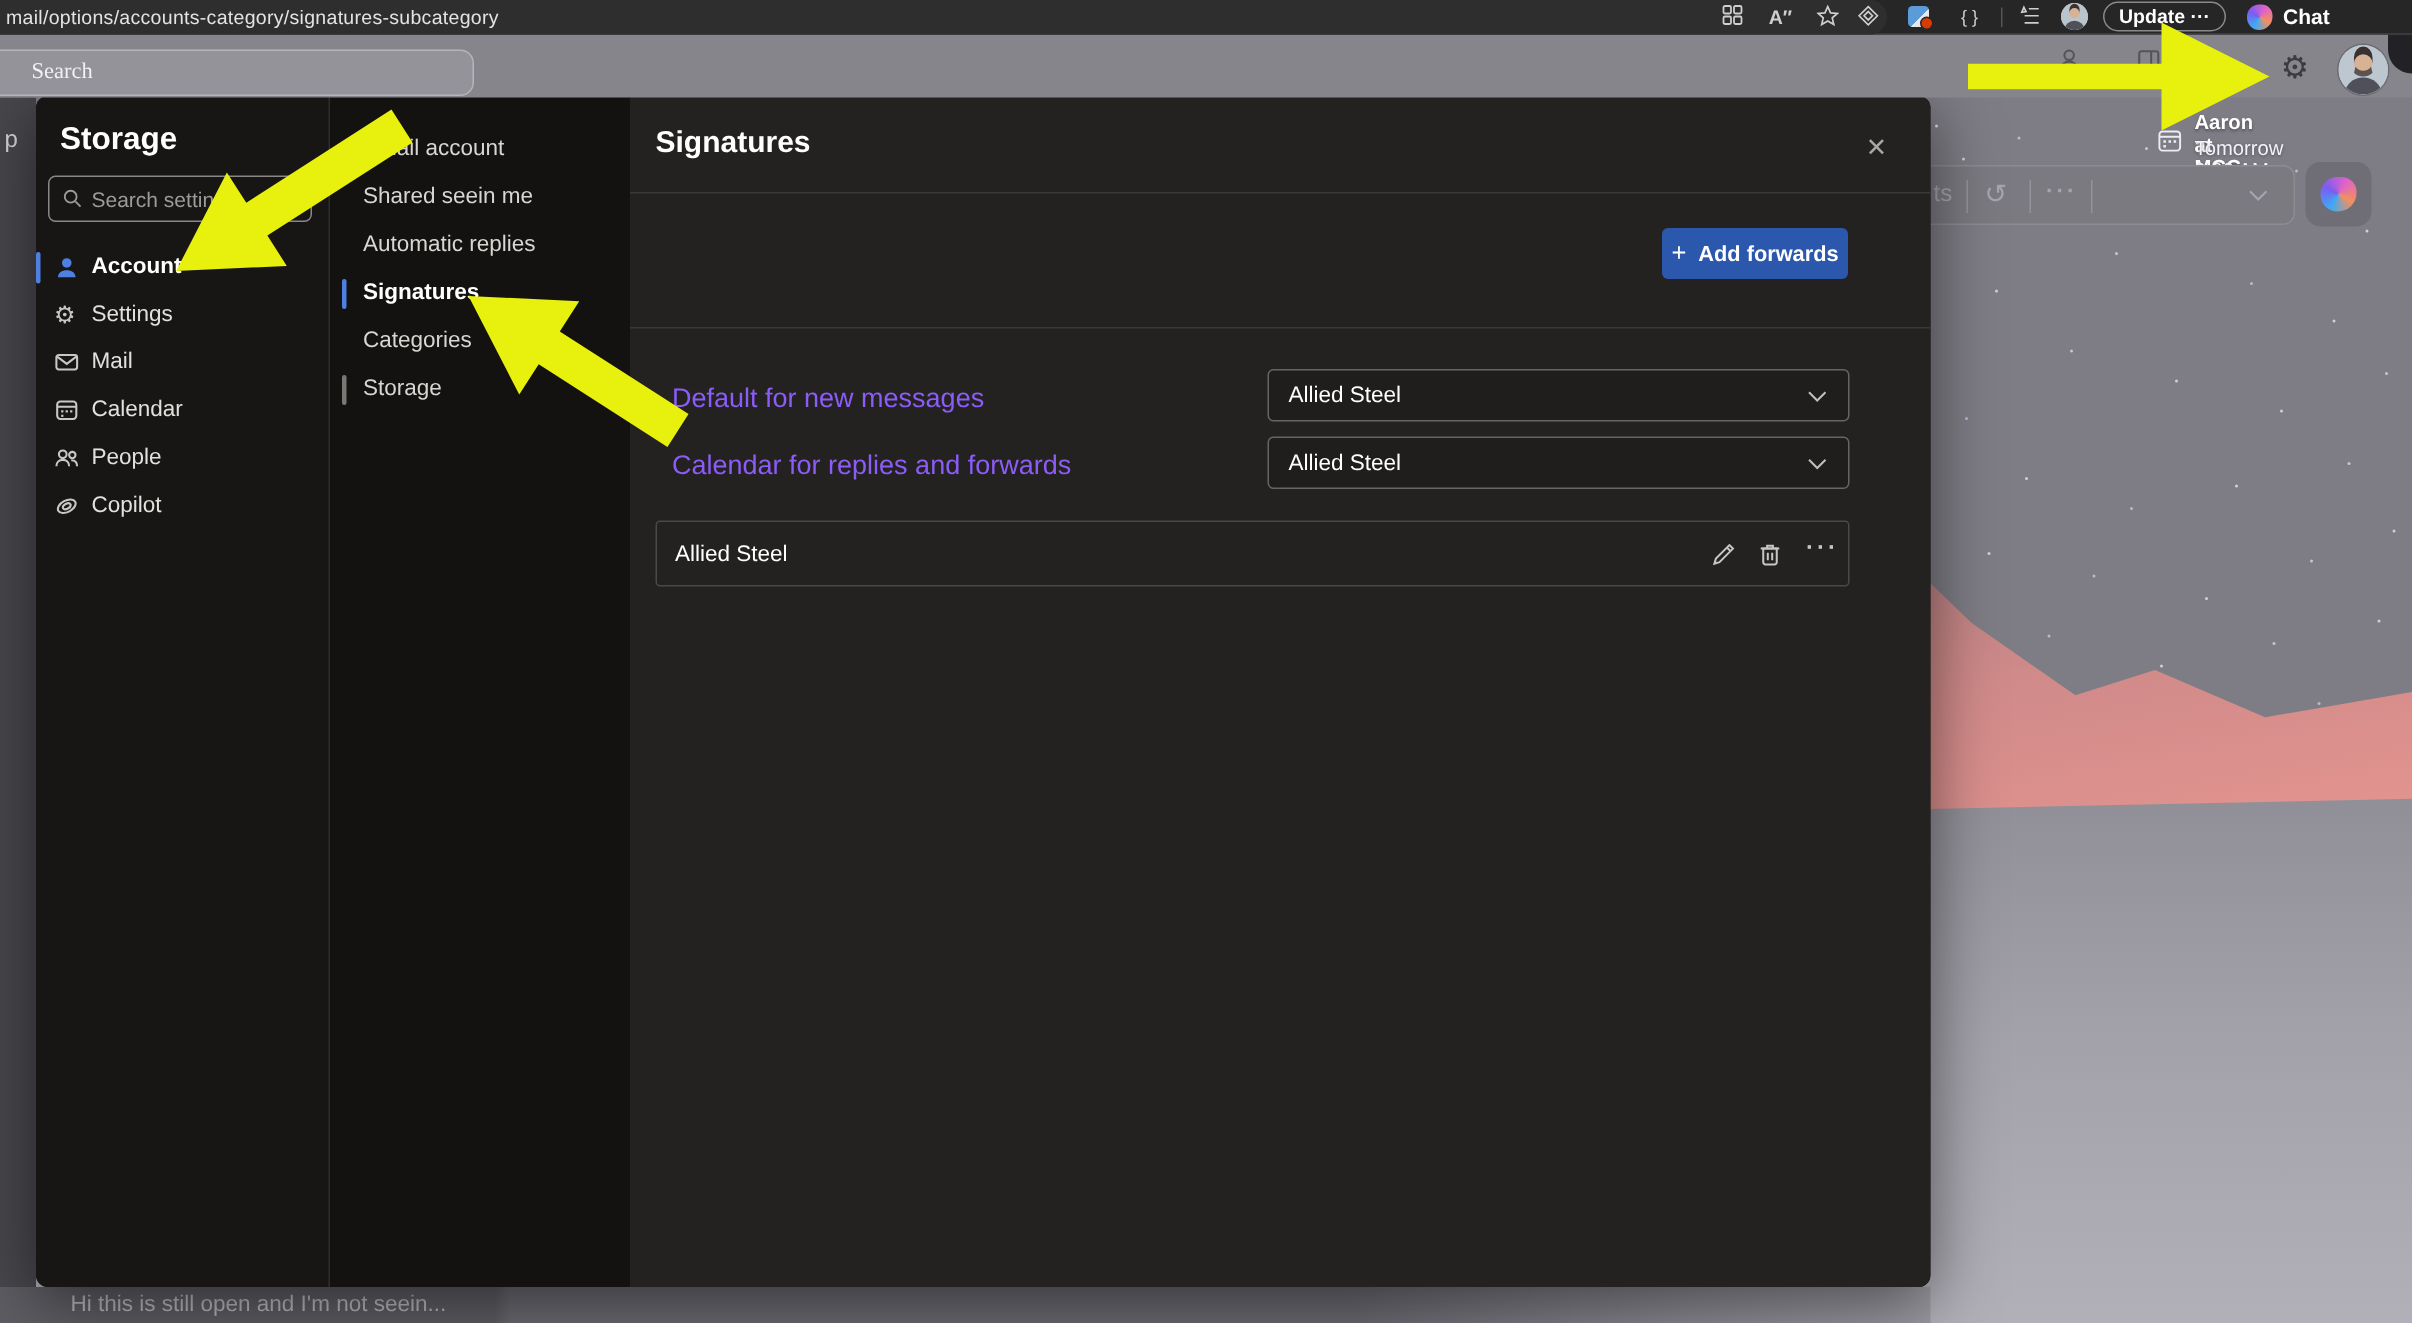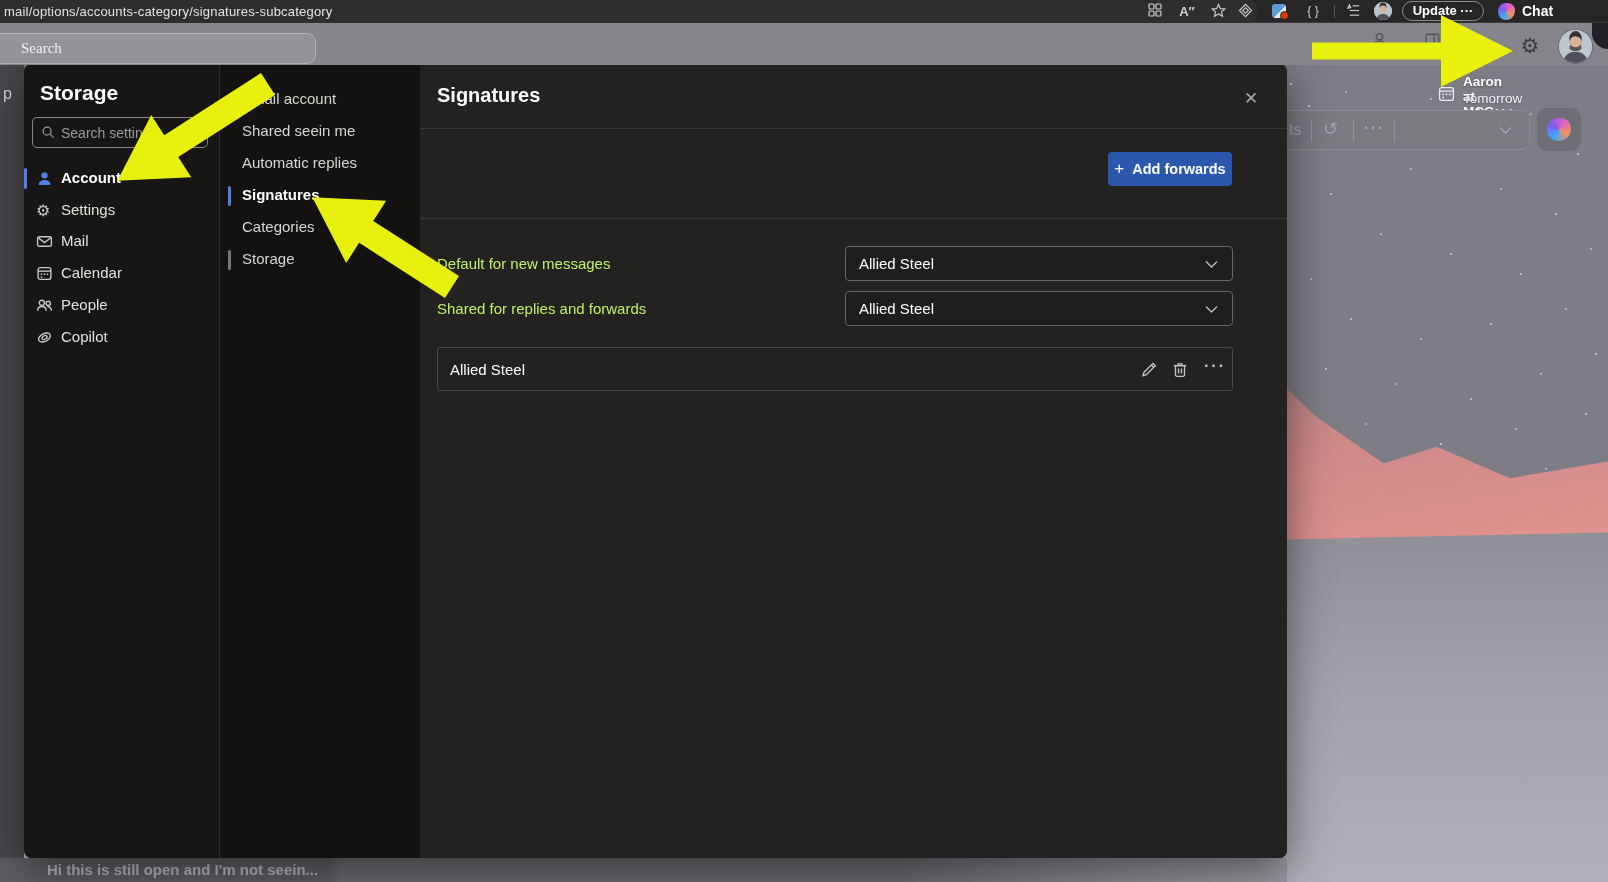--- a/index.html
+++ b/index.html
@@ -69,21 +69,21 @@
     border-radius:8px; z-index:8; color:#a6a5ae; }
   #bg-toolbar .tdiv { top:9px; width:1px; height:22px; background:#94939b; }
   #copilot-btn { left:1537px; top:108px; width:44px; height:43px; border-radius:10px; background:#6f6e76; z-index:8; }
   #copilot-btn .logo { position:absolute; left:10px; top:10px; width:24px; height:23px; border-radius:50% 45% 55% 50%;
     background:conic-gradient(from 210deg,#3fa9f5,#7b5cf0,#e062c8,#f2915c,#3fa9f5); }
 
   
   #left-strip { left:0; top:65px; width:24px; height:793px; background:#48474c; z-index:6; color:#d6d5da; }
   #left-frag { left:3px; top:20px; font-size:16px; }
   #bottom-strip { left:0; top:858px; width:1287px; height:24px; z-index:6;
-    background:linear-gradient(90deg,#5e5d63 0px,#5e5d63 330px,#6b6a71 340px,#6b6a71 900px,#8a8991 1120px,#9b9aa2 100%);font-weight:bold; }
+    background:linear-gradient(90deg,#5e5d63 0px,#5e5d63 330px,#6b6a71 340px,#6b6a71 900px,#8a8991 1120px,#9b9aa2 100%); }
   #peek-text { left:47px; top:3px; font-size:15px; color:#b7b6bc; }
 
   
   #modal { left:24px; top:64px; width:1263px; height:794px; border-radius:8px; overflow:hidden; z-index:10;
     box-shadow:0 10px 44px rgba(0,0,0,.5); background:#131211; }
   #sidebar { left:0; top:0; width:196px; height:794px; background:#171615; border-right:1px solid #2e2d2c; }
   #subnav { left:196px; top:0; width:200px; height:794px; background:#131211; }
   #panel { left:396px; top:0; width:867px; height:794px; background:#232221; }
 
   #settings-title { left:16px; top:17px; font-size:21px; font-weight:700; color:#fff; }
@@ -110,21 +110,21 @@
   .sub-row .lbl { position:absolute; left:22px; top:5px; }
 
   #panel-title { left:17px; top:20px; font-size:20px; font-weight:700; color:#fff; }
   #close-btn { left:820px; top:24px; width:22px; height:22px; color:#a9a7a5; font-size:17px; line-height:22px; text-align:center; cursor:pointer; }
   .hdiv { left:0; width:867px; height:1px; background:#3a3938; }
   #panel-desc { left:17px; top:72px; width:468px; font-size:15px; line-height:24px; color:#c5c3c1; }
   #add-btn { left:688px; top:88px; width:124px; height:34px; background:var(--accent); border:none; border-radius:4px;
     color:#fff; font-size:14.5px; font-weight:700; cursor:pointer; font-family:"Liberation Sans",sans-serif; }
   #add-btn .plus { font-weight:400; font-size:17px; margin-right:8px; }
 
-  .def-label { left:17px; font-size:15px; color:#bef264; }
+  .def-label { left:28px; font-size:18px; color:#8b5cf6; }
   .dropdown { left:425px; width:388px; height:35px; background:#1f1e1d; border:1px solid #676562; border-radius:4px; cursor:pointer; }
   .dropdown .val { position:absolute; left:13px; top:8px; font-size:15px; color:#fff; }
   .dropdown svg { position:absolute; right:14px; top:13px; stroke:#bfbdbb; fill:none; stroke-width:1.4; }
 
   #sig-item { left:17px; top:283px; width:796px; height:44px; border:1px solid #4a4947; border-radius:3px; }
   #sig-name { position:absolute; left:12px; top:13px; font-size:15px; color:#fff; }
   .sig-ico { position:absolute; top:12px; width:20px; height:20px; color:#c8c6c4; text-align:center; cursor:pointer; }
   .sig-ico svg { stroke:currentColor; fill:none; stroke-width:1.2; }
 
   
@@ -377,21 +377,21 @@
       <div class="hdiv abs" style="top:154px"></div>
 
       <div class="def-label abs" style="top:191px">Default for new messages</div>
       <div class="dropdown abs" style="top:182px">
         <span class="val">Allied Steel</span>
         <svg width="13" height="9" viewBox="0 0 13 9">
             <polyline points="1,1.5 6.5,7 12,1.5"></polyline>
           </svg>
       </div>
 
-      <div class="def-label abs" style="top:236px">Shared for replies and forwards</div>
+      <div class="def-label abs" style="top:236px">Calendar for replies and forwards</div>
       <div class="dropdown abs" style="top:227px">
         <span class="val">Allied Steel</span>
         <svg width="13" height="9" viewBox="0 0 13 9">
             <polyline points="1,1.5 6.5,7 12,1.5"></polyline>
           </svg>
       </div>
 
       <div id="sig-item" class="abs">
         <span id="sig-name">Allied Steel</span>
         <span class="sig-ico" style="right:74px">

